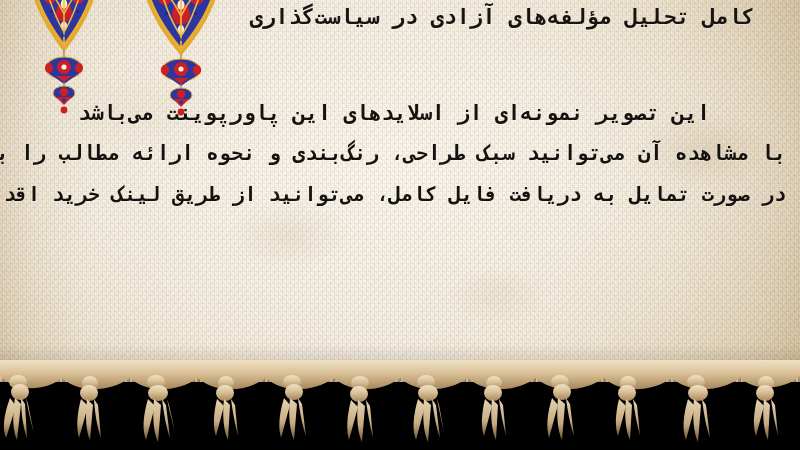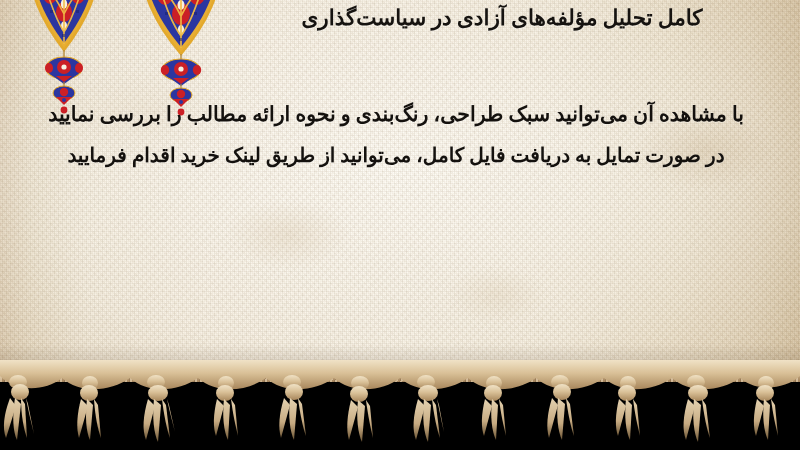--- a/index.html
+++ b/index.html
@@ -7,21 +7,21 @@
     margin: 0;
     padding: 0;
     background: #000;
   }
   #slide {
     position: relative;
     width: 800px;
     height: 450px;
     overflow: hidden;
     background: #0a0705;
-    font-family: Liberation Serif, serif;
+    font-family: Liberation Mono, monospace;
   }
 
   
   .paper {
     position: absolute;
     left: 0;
     top: 0;
     width: 800px;
     height: 378px;
     background:
@@ -368,20 +368,21 @@
 
         <circle cx="55" cy="148" r="3.4" fill="#cb2026"></circle>
       </svg>
     </div>
 
     <div class="title-block">
       <span class="title-line">کامل تحلیل مؤلفه‌های آزادی در سیاست‌گذاری</span>
     </div>
 
     <div class="body-block">
+      <span class="body-line l1">این تصویر نمونه‌ای از اسلایدهای این پاورپوینت می‌باشد</span>
       <span class="body-line l2">با مشاهده آن می‌توانید سبک طراحی، رنگ‌بندی و نحوه ارائه مطالب را بررسی نمایید</span>
       <span class="body-line l3">در صورت تمایل به دریافت فایل کامل، می‌توانید از طریق لینک خرید اقدام فرمایید</span>
     </div>
   </div>
 
   <div class="edge-shadow"></div>
 
   <div class="fringe-zone">
     <div class="rug-edge"></div>
     <svg class="fringe-svg" width="800" height="90" viewBox="0 0 800 90">

